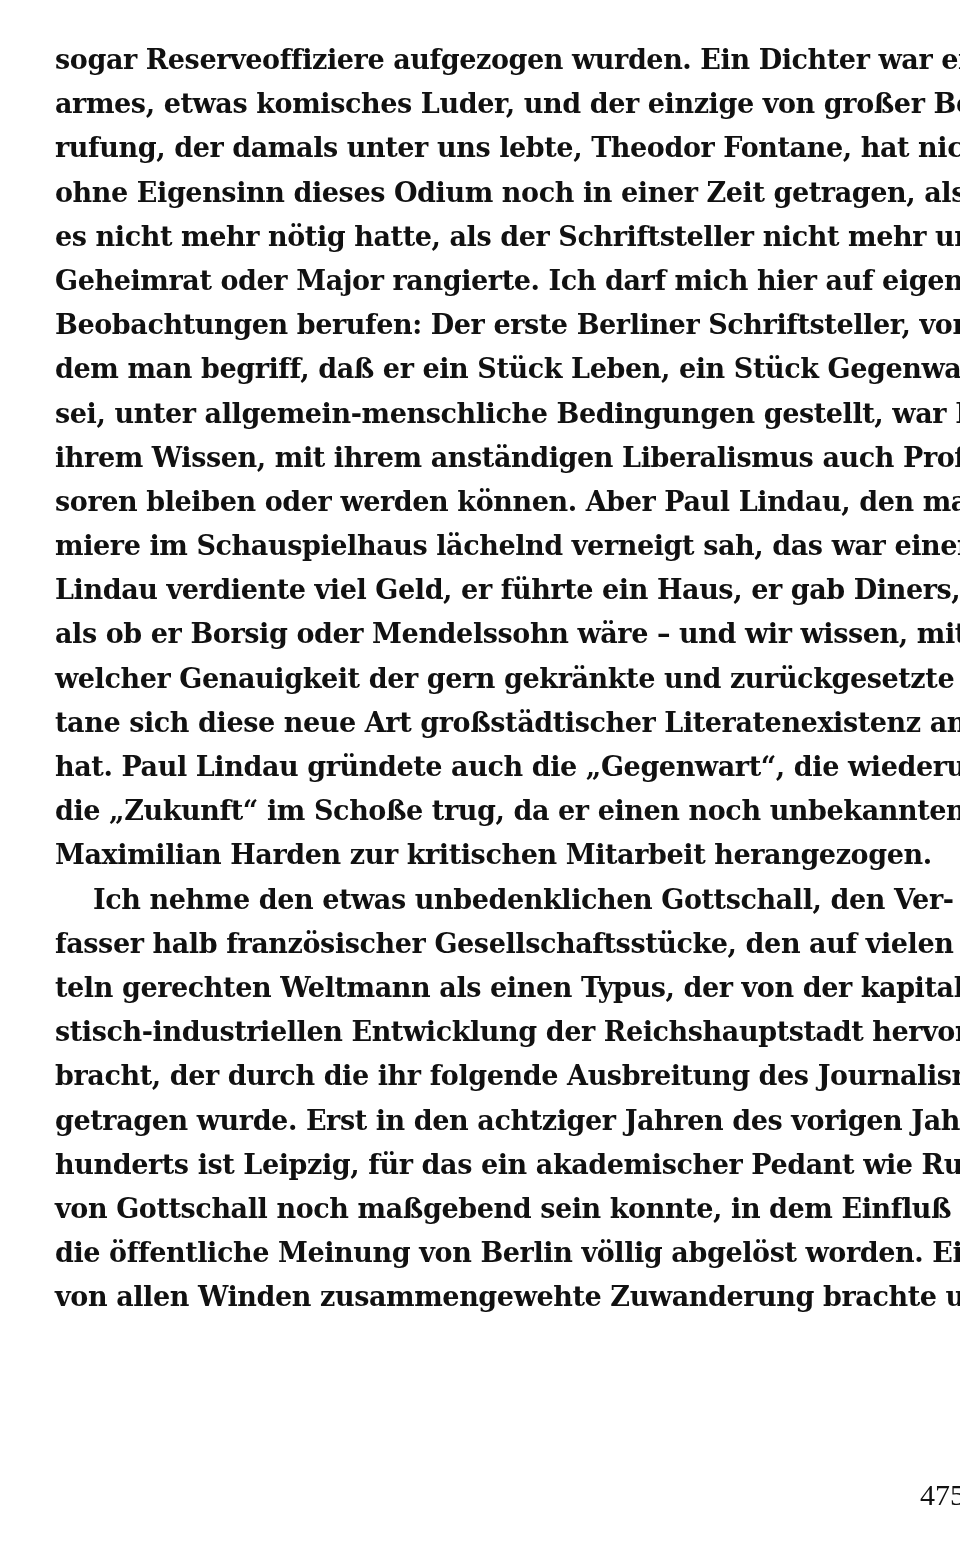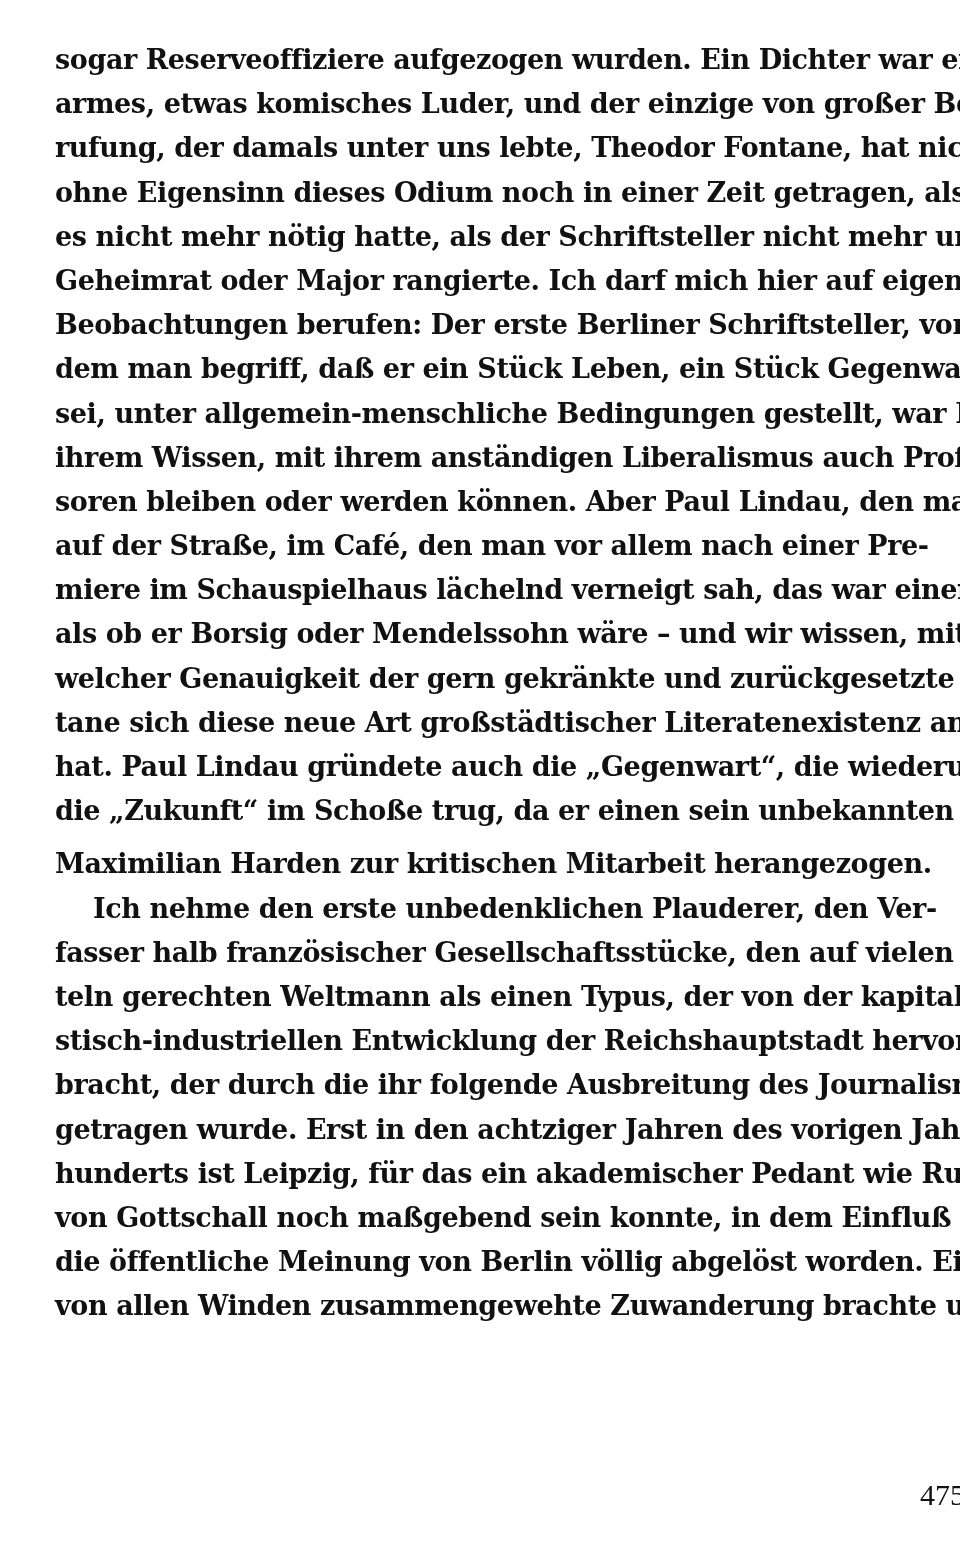--- a/index.html
+++ b/index.html
@@ -14,21 +14,21 @@
       font-size: 27px;
       font-weight: bold;
       line-height: 44.2px;
       letter-spacing: -0.4px;
     }
     .line {
       display: block; height: 44.2px; white-space: nowrap;
       text-align: justify; text-align-last: justify;
       overflow: visible;
     }
-    .line.last { text-align-last: left; margin-top: 9px; }
+    .line.last { text-align-last: left; }
     .line.indent { padding-left: 38px; }
     .page-number {
       position: absolute; left: 920px; top: 1478px;
       font-family: "Liberation Serif", serif;
       font-size: 30px; color: #111111;
     }
   </style>
 </head>
 <body>
 
@@ -39,30 +39,30 @@
     <span class="line">armes, etwas komisches Luder, und der einzige von großer Be-</span>
     <span class="line">rufung, der damals unter uns lebte, Theodor Fontane, hat nicht</span>
     <span class="line">ohne Eigensinn dieses Odium noch in einer Zeit getragen, als er</span>
     <span class="line">es nicht mehr nötig hatte, als der Schriftsteller nicht mehr unter</span>
     <span class="line">Geheimrat oder Major rangierte. Ich darf mich hier auf eigene</span>
     <span class="line">Beobachtungen berufen: Der erste Berliner Schriftsteller, von</span>
     <span class="line">dem man begriff, daß er ein Stück Leben, ein Stück Gegenwart</span>
     <span class="line">sei, unter allgemein-menschliche Bedingungen gestellt, war Paul</span>
     <span class="line">ihrem Wissen, mit ihrem anständigen Liberalismus auch Profes-</span>
     <span class="line">soren bleiben oder werden können. Aber Paul Lindau, den man</span>
-    <span class="line">auf der Straße, im Café, den man vor allem nach einer Pre-</span>
     <span class="line">miere im Schauspielhaus lächelnd verneigt sah, das war einer,</span>
+    <span class="line">Lindau verdiente viel Geld, er führte ein Haus, er gab Diners,</span>
     <span class="line">als ob er Borsig oder Mendelssohn wäre – und wir wissen, mit</span>
     <span class="line">welcher Genauigkeit der gern gekränkte und zurückgesetzte Fon-</span>
     <span class="line">tane sich diese neue Art großstädtischer Literatenexistenz angesehen</span>
     <span class="line">hat. Paul Lindau gründete auch die „Gegenwart“, die wiederum</span>
-    <span class="line">die „Zukunft“ im Schoße trug, da er einen sein unbekannten</span>
+    <span class="line">die „Zukunft“ im Schoße trug, da er einen noch unbekannten</span>
     <span class="line last">Maximilian Harden zur kritischen Mitarbeit herangezogen.</span>
 
-    <span class="line indent">Ich nehme den erste unbedenklichen Plauderer, den Ver-</span>
+    <span class="line indent">Ich nehme den etwas unbedenklichen Gottschall, den Ver-</span>
     <span class="line">fasser halb französischer Gesellschaftsstücke, den auf vielen Sät-</span>
     <span class="line">teln gerechten Weltmann als einen Typus, der von der kapitali-</span>
     <span class="line">stisch-industriellen Entwicklung der Reichshauptstadt hervorge-</span>
     <span class="line">bracht, der durch die ihr folgende Ausbreitung des Journalismus</span>
     <span class="line">getragen wurde. Erst in den achtziger Jahren des vorigen Jahr-</span>
     <span class="line">hunderts ist Leipzig, für das ein akademischer Pedant wie Rudolf</span>
     <span class="line">von Gottschall noch maßgebend sein konnte, in dem Einfluß auf</span>
     <span class="line">die öffentliche Meinung von Berlin völlig abgelöst worden. Eine</span>
     <span class="line">von allen Winden zusammengewehte Zuwanderung brachte uns,</span>
   </div>

